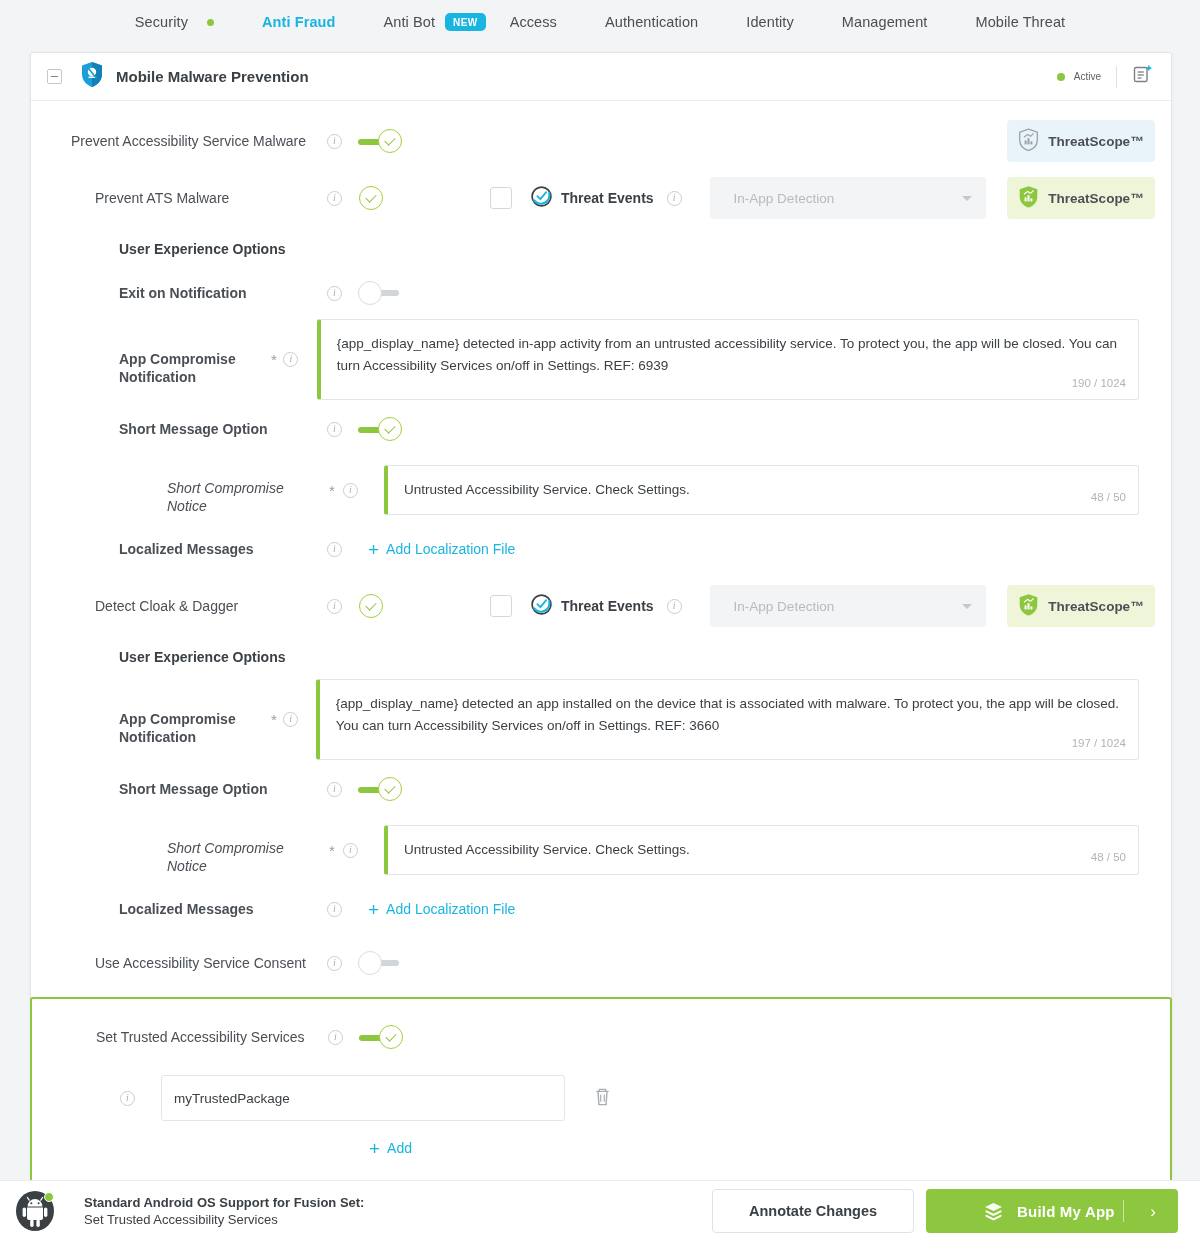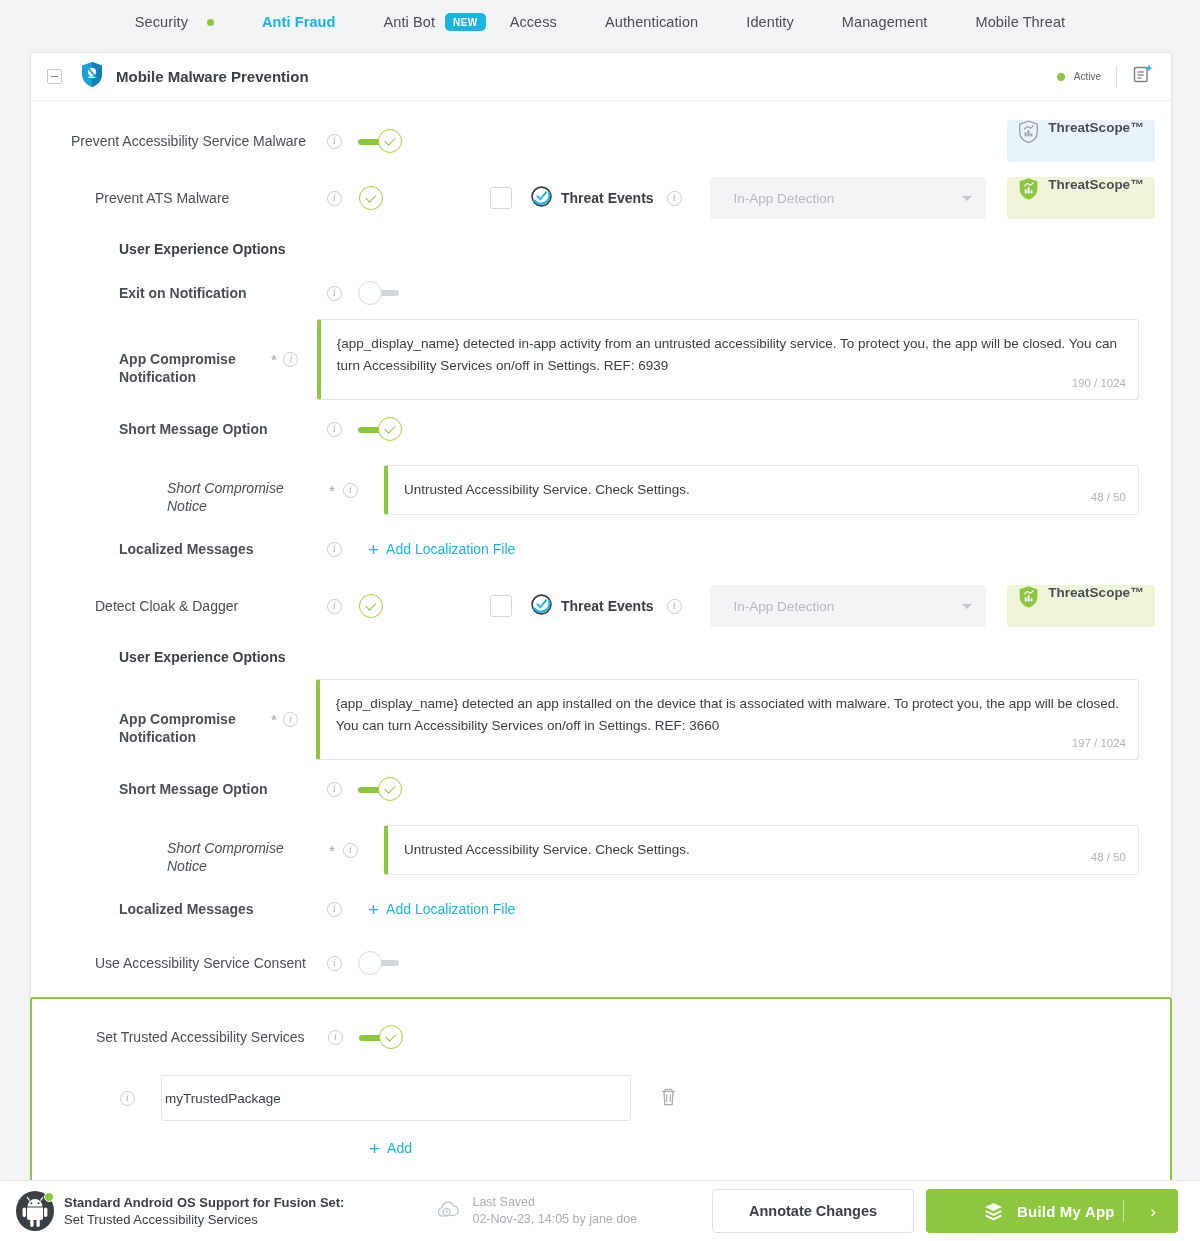--- a/index.html
+++ b/index.html
@@ -226,21 +226,21 @@
     width: 0; height: 0;
     border-left: 5px solid transparent;
     border-right: 5px solid transparent;
     border-top: 5px solid #c3c8cc;
   }
 
   
   .ts-badge {
     width: 148px; height: 42px;
     border-radius: 4px;
-    display: flex; justify-content: center;
+    display: flex; align-items: center; justify-content: center;
     gap: 9px;
     flex: 0 0 auto;
   }
   .ts-blue { background: #e9f4fa; }
   .ts-green { background: #eef5d9; }
   .ts-text {
     font-size: 13.5px; font-weight: bold; color: #4a4f55;
     white-space: nowrap;
   }
 
@@ -262,26 +262,26 @@
   .counter {
     position: absolute;
     right: 12px; bottom: 5px;
     font-size: 11.5px;
     color: #b0b5ba;
   }
   .textarea.one-line { min-height: 48px; padding: 13px 16px 13px 16px; display:flex; align-items:center;}
   .textarea.one-line .counter { bottom: 6px; }
 
   .text-input {
-    width: 470px; height: 46px;
+    width: 404px; height: 46px;
     border: 1px solid #e3e6e9;
     border-radius: 3px;
     background: #fff;
     display: flex; align-items: center;
-    padding: 0 3px;
+    padding: 0 12px;
     font-size: 13.5px;
     color: #3b4045;
     flex: 0 0 auto;
   }
 
   
   .link {
     color: #18b5e0;
     font-size: 14px;
     display: flex; align-items: center; gap: 7px;
@@ -711,36 +711,23 @@
       <circle cx="17.4" cy="13.2" r="1" fill="#3b4045"></circle>
       <circle cx="24.6" cy="13.2" r="1" fill="#3b4045"></circle>
       <path d="M15.2 10.1 l-1.8 -2.6 M26.8 10.1 l1.8 -2.6" stroke="#fff" stroke-width="1.3" stroke-linecap="round"></path>
       <rect x="8.6" y="17.6" width="3.4" height="9.4" rx="1.7" fill="#fff"></rect>
       <rect x="30" y="17.6" width="3.4" height="9.4" rx="1.7" fill="#fff"></rect>
       <rect x="16.2" y="29.4" width="3.4" height="7.6" rx="1.7" fill="#fff"></rect>
       <rect x="22.4" y="29.4" width="3.4" height="7.6" rx="1.7" fill="#fff"></rect>
     </svg>
     <span class="android-badge"></span>
   </div>
-  <div style="margin-left:8px">
+  <div style="margin-left:28px">
     <div class="fs-title">Standard Android OS Support for Fusion Set:</div>
     <div class="fs-sub">Set Trusted Accessibility Services</div>
-  </div>
-  <div class="saved-block">
-    <span>
-      <svg width="25" height="21" viewBox="0 0 25 21">
-        <path d="M6.4 17.2 a4.3 4.3 0 0 1 -.4 -8.5 a6 6 0 0 1 11.6 -1.6 a4.6 4.6 0 0 1 1.2 9 Z" fill="none" stroke="#c3c8cc" stroke-width="1.3" stroke-linejoin="round"></path>
-        <circle cx="10.6" cy="13.1" r="3.4" fill="none" stroke="#c3c8cc" stroke-width="1.3"></circle>
-        <path d="M10.6 11.2 v2 h1.6" fill="none" stroke="#c3c8cc" stroke-width="1.2"></path>
-      </svg>
-    </span>
-    <div>
-      <div class="saved-text">Last Saved</div>
-      <div class="saved-text">02-Nov-23, 14:05 by jane doe</div>
-    </div>
   </div>
   <div class="btn-annotate">
     <span>Annotate Changes</span>
   </div>
   <div class="btn-build">
     <span class="bi">
       <svg width="23" height="21" viewBox="0 0 23 21">
         <path d="M11.5 2 L20 6 L11.5 10 L3 6 Z" fill="#fff" opacity=".95"></path>
         <path d="M4.4 10.4 L11.5 14 L18.6 10.4" fill="none" stroke="#fff" stroke-width="2" stroke-linecap="round"></path>
         <path d="M4.4 14.8 L11.5 18.4 L18.6 14.8" fill="none" stroke="#fff" stroke-width="2" stroke-linecap="round"></path>

